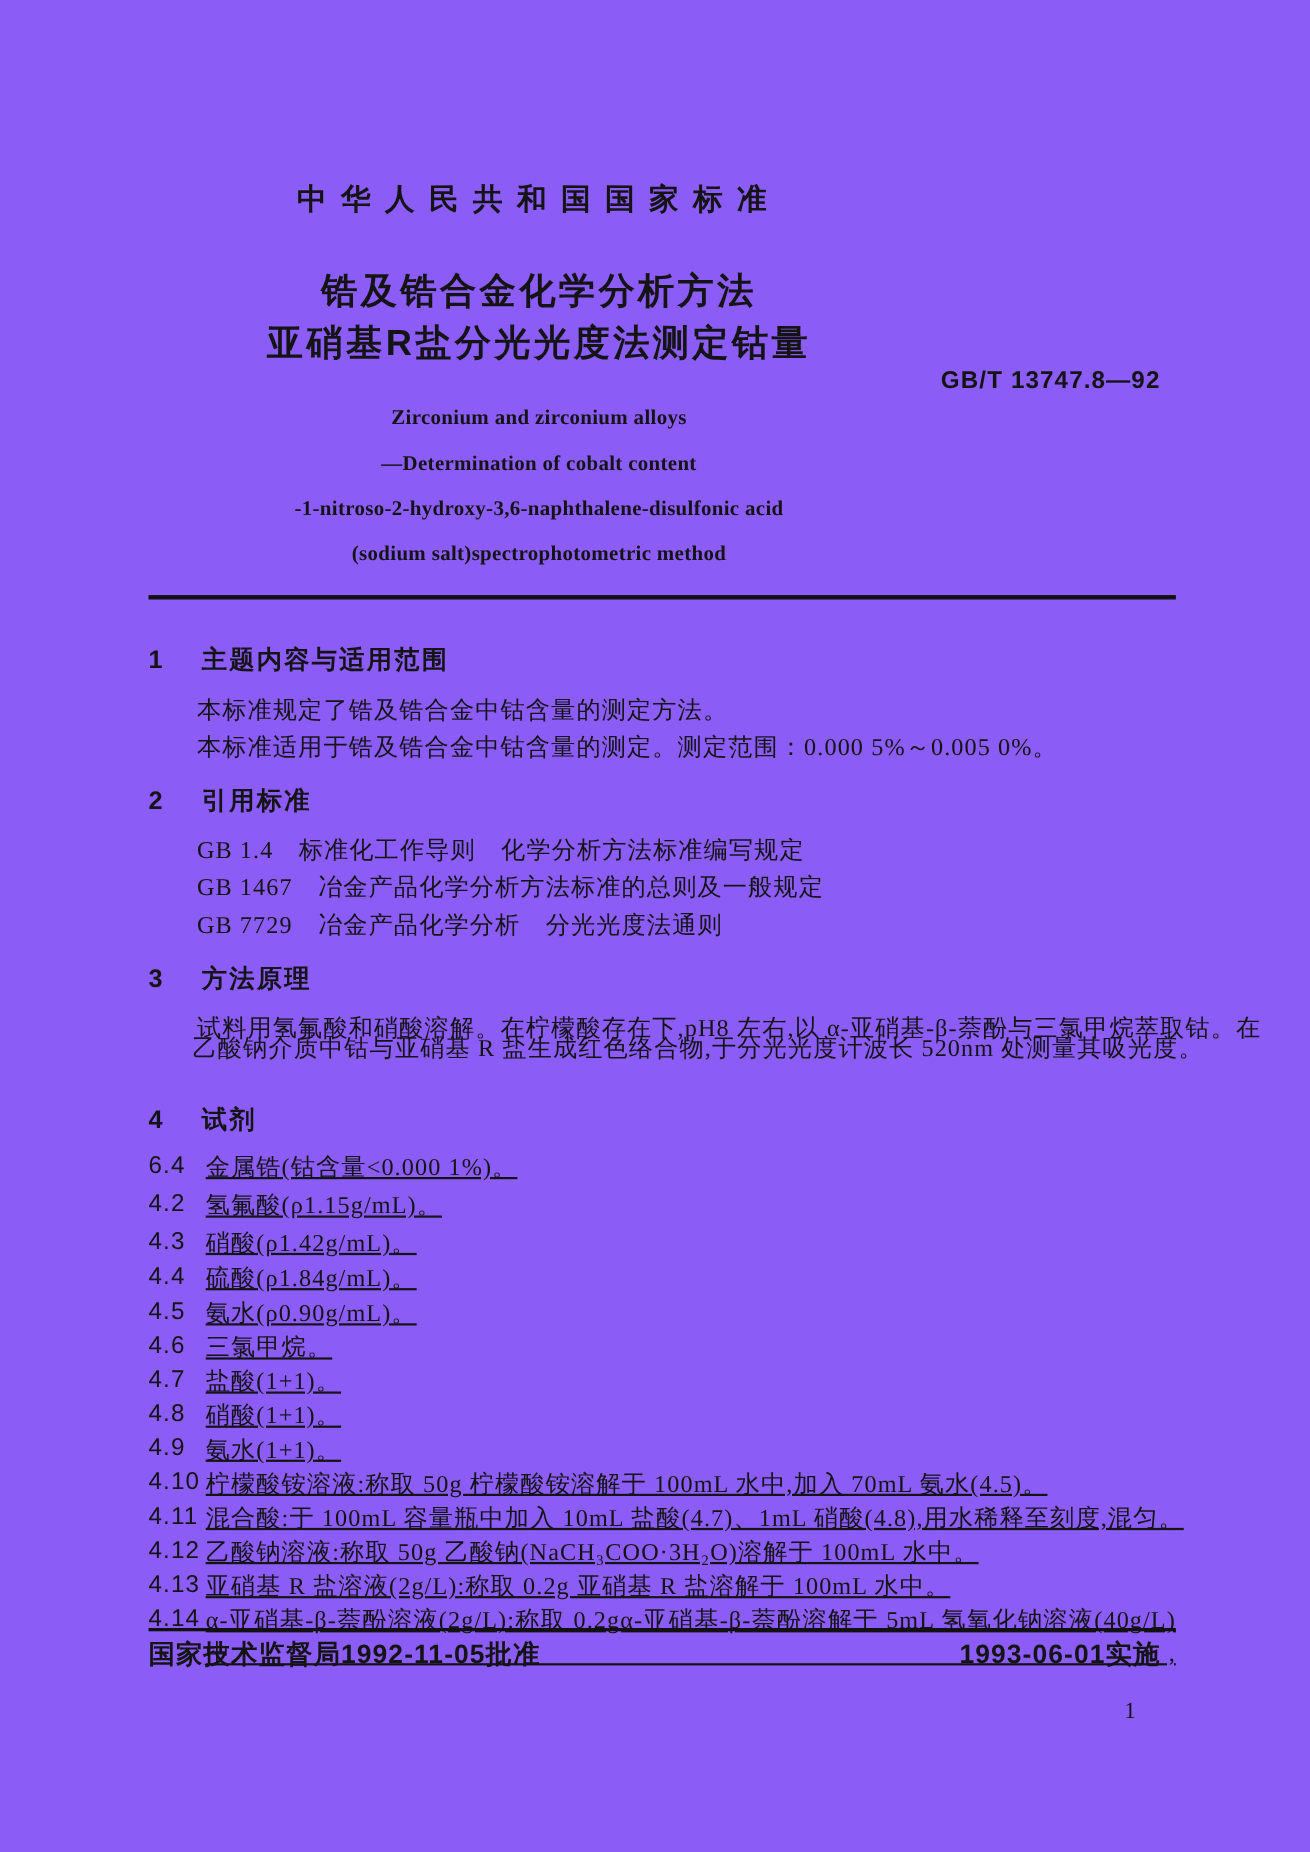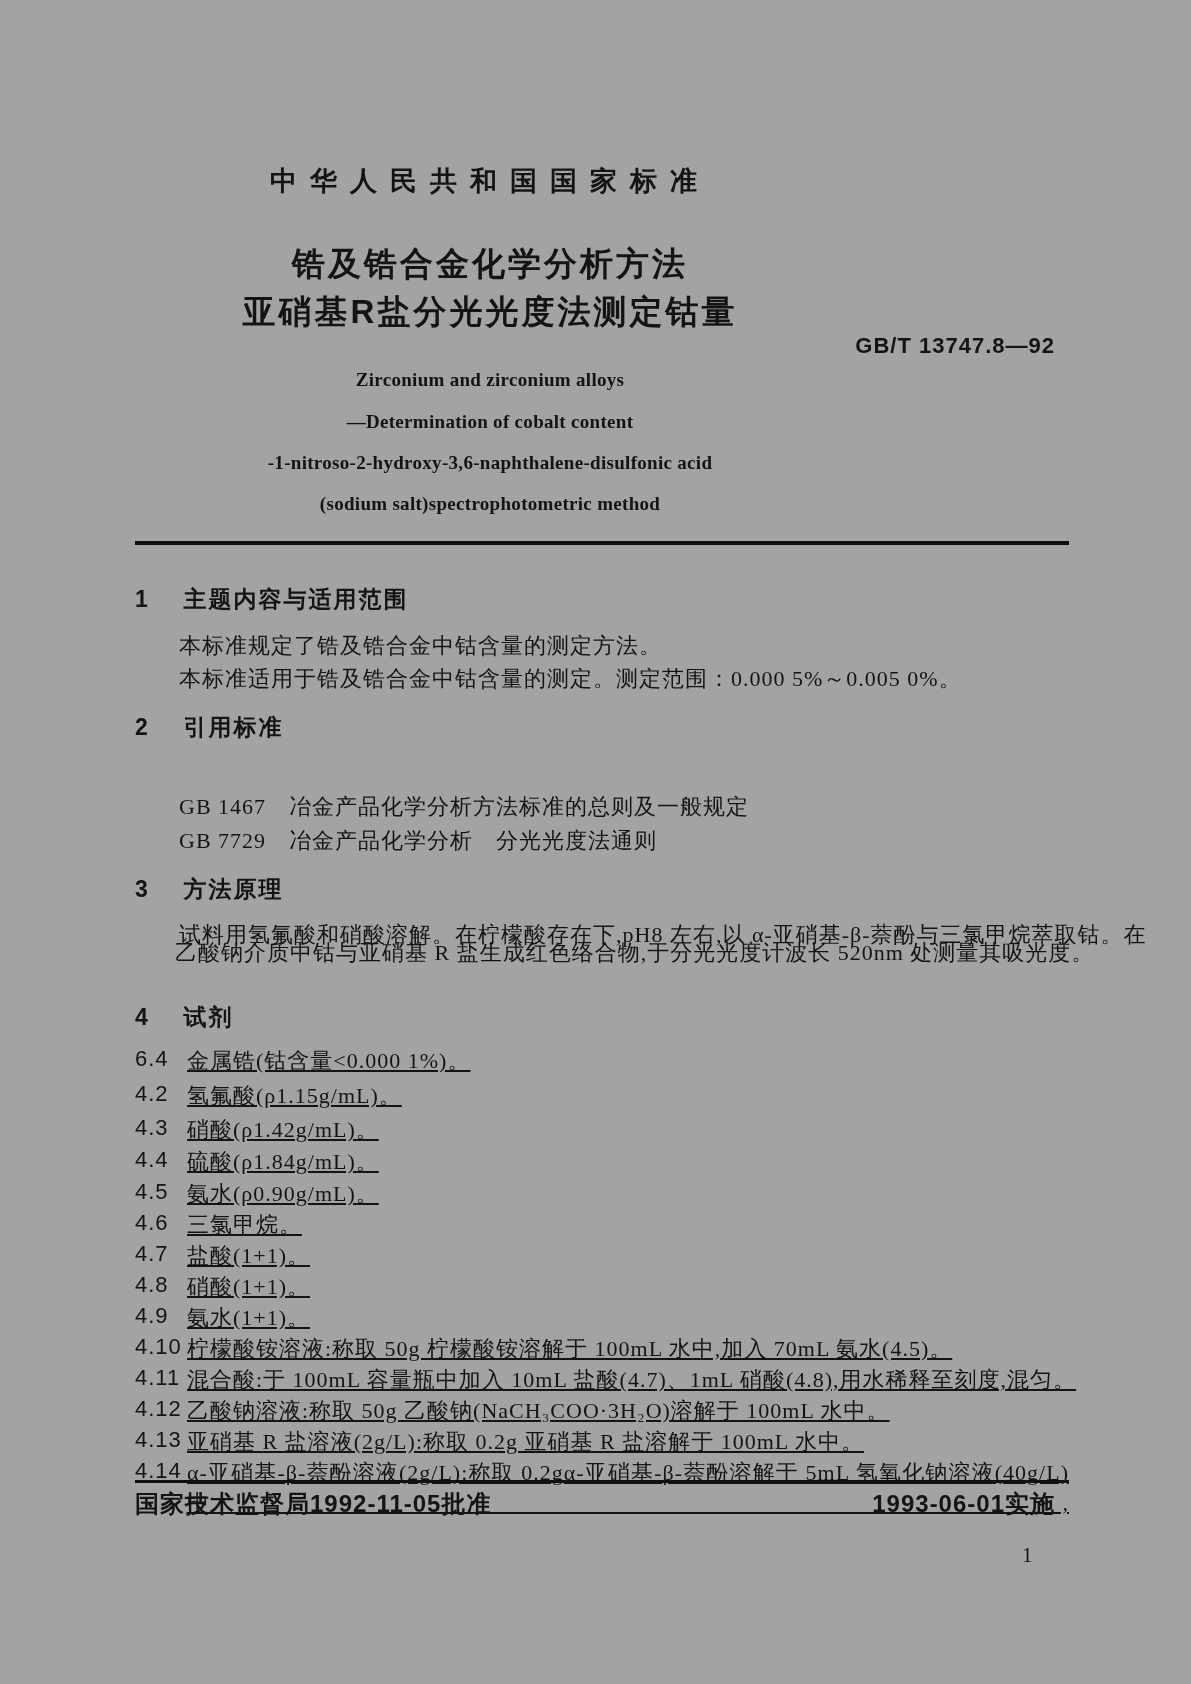--- a/index.html
+++ b/index.html
@@ -4,21 +4,21 @@
 <style>
   html, body {
     margin: 0;
     padding: 0;
     background: #ffffff;
   }
   .page {
     position: relative;
     width: 1191px;
     height: 1684px;
-    background: #a3a3a3;
+    background: #8b5cf6;
     font-family: "Liberation Serif", "DejaVu Serif", serif;
     color: #141414;
     overflow: hidden;
   }
   .abs { position: absolute; white-space: nowrap; }
 
   
   .center-col {
     left: 135px;
     width: 710px;
@@ -171,20 +171,21 @@
     <span class="sec-num">1</span>
     <span class="sec-title">主题内容与适用范围</span>
   </div>
   <div class="abs body-line indent s1p0">本标准规定了锆及锆合金中钴含量的测定方法。</div>
   <div class="abs body-line indent s1p1">本标准适用于锆及锆合金中钴含量的测定。测定范围：0.000 5%～0.005 0%。</div>
 
   <div class="abs sec-heading h2">
     <span class="sec-num">2</span>
     <span class="sec-title">引用标准</span>
   </div>
+  <div class="abs body-line indent ref0">GB 1.4　标准化工作导则　化学分析方法标准编写规定</div>
   <div class="abs body-line indent ref1">GB 1467　冶金产品化学分析方法标准的总则及一般规定</div>
   <div class="abs body-line indent ref2">GB 7729　冶金产品化学分析　分光光度法通则</div>
 
   <div class="abs sec-heading h3">
     <span class="sec-num">3</span>
     <span class="sec-title">方法原理</span>
   </div>
   <div class="abs body-line indent s3l0">试料用氢氟酸和硝酸溶解。在柠檬酸存在下,pH8 左右,以 α-亚硝基-β-萘酚与三氯甲烷萃取钴。在</div>
   <div class="abs body-line at-margin s3l1">乙酸钠介质中钴与亚硝基 R 盐生成红色络合物,于分光光度计波长 520nm 处测量其吸光度。</div>
 

